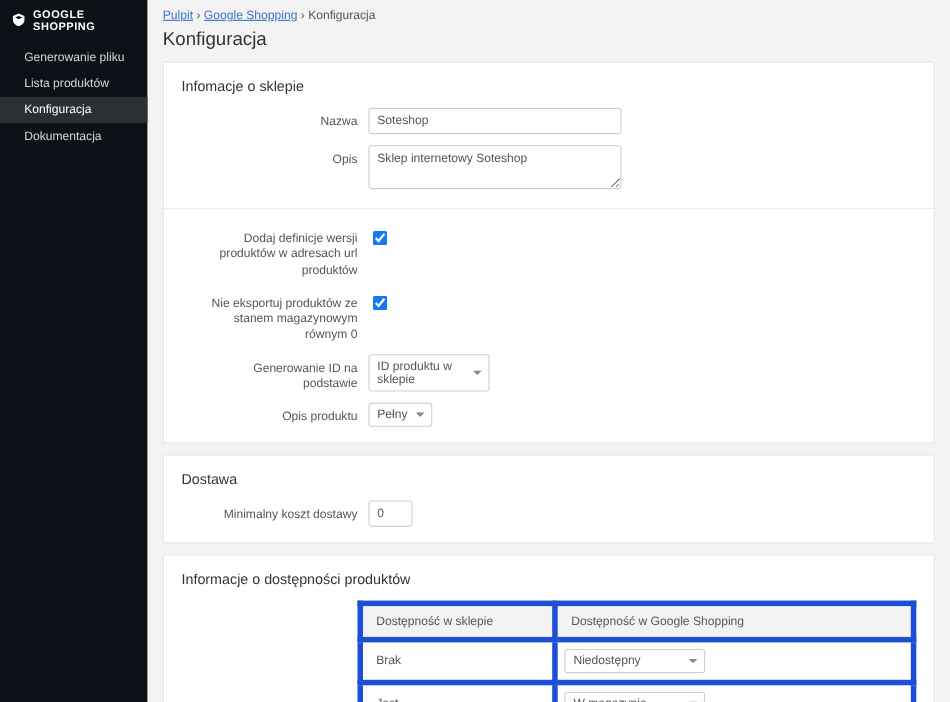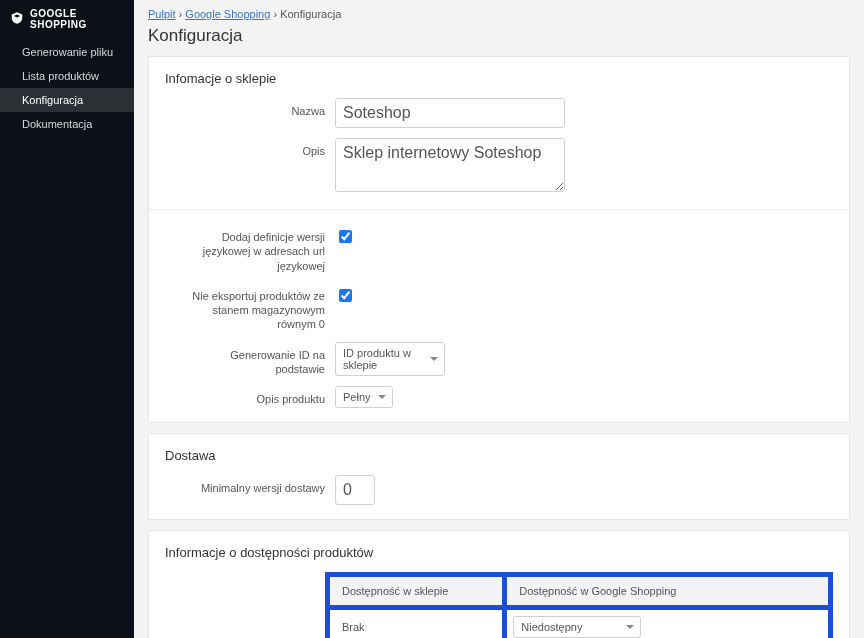--- a/index.html
+++ b/index.html
@@ -53,26 +53,26 @@
 
   .form-grid { display: grid; grid-template-columns: 160px 1fr; gap: 10px 10px; align-items: start; }
   .form-grid .label { text-align: right; color: #555; font-size: 11px; padding-top: 6px; line-height: 1.3; margin-left: 14px; }
   .form-grid .field { }
   .form-grid .field.narrow input[type=text] { width: 230px; }
   .form-grid .field.tiny input[type=text] { width: 40px; text-align: left; }
   input[type=text], textarea {
     border: 1px solid #d0d0d0;
     border-radius: 3px;
     padding: 5px 7px;
-    font-size: 16px;
+    font-size: 11px;
     font-family: inherit;
     color: #555;
     width: 230px;
   }
-  textarea { width: 230px; height: 54px; resize: both; }
+  textarea { width: 230px; height: 40px; resize: both; }
   input[type=checkbox] { accent-color: #1877f2; width: 13px; height: 13px; margin-top: 6px; cursor: pointer; }
   .select {
     border: 1px solid #d0d0d0;
     border-radius: 3px;
     padding: 4px 20px 4px 7px;
     font-size: 11px;
     background: #fff;
     display: inline-flex;
     align-items: center;
     position: relative;
@@ -146,21 +146,21 @@
         <div class="field narrow">
           <input type="text" value="Soteshop" style="">
         </div>
         <div class="label">Opis</div>
         <div class="field">
           <textarea style="">Sklep internetowy Soteshop</textarea>
         </div>
       </div>
       <div class="divider"></div>
       <div class="form-grid">
-        <div class="label">Dodaj definicje wersji językowej w adresach url językowej</div>
+        <div class="label">Dodaj definicje wersji produktów w adresach url produktów</div>
         <div class="field">
           <input type="checkbox" checked="" style="">
         </div>
         <div class="label">Nie eksportuj produktów ze stanem magazynowym równym 0</div>
         <div class="field">
           <input type="checkbox" checked="" style="">
         </div>
         <div class="label">Generowanie ID na podstawie</div>
         <div class="field">
           <div class="select" style="width:110px">
@@ -174,21 +174,21 @@
             <span>Pełny</span>
             <span class="caret"></span>
           </div>
         </div>
       </div>
     </section>
 
     <section class="panel">
       <h2>Dostawa</h2>
       <div class="form-grid">
-        <div class="label">Minimalny wersji dostawy</div>
+        <div class="label">Minimalny koszt dostawy</div>
         <div class="field tiny">
           <input type="text" value="0" style="">
         </div>
       </div>
     </section>
 
     <section class="panel">
       <h2>Informacje o dostępności produktów</h2>
       <div class="avail-table-wrap">
         <div class="spacer"></div>

